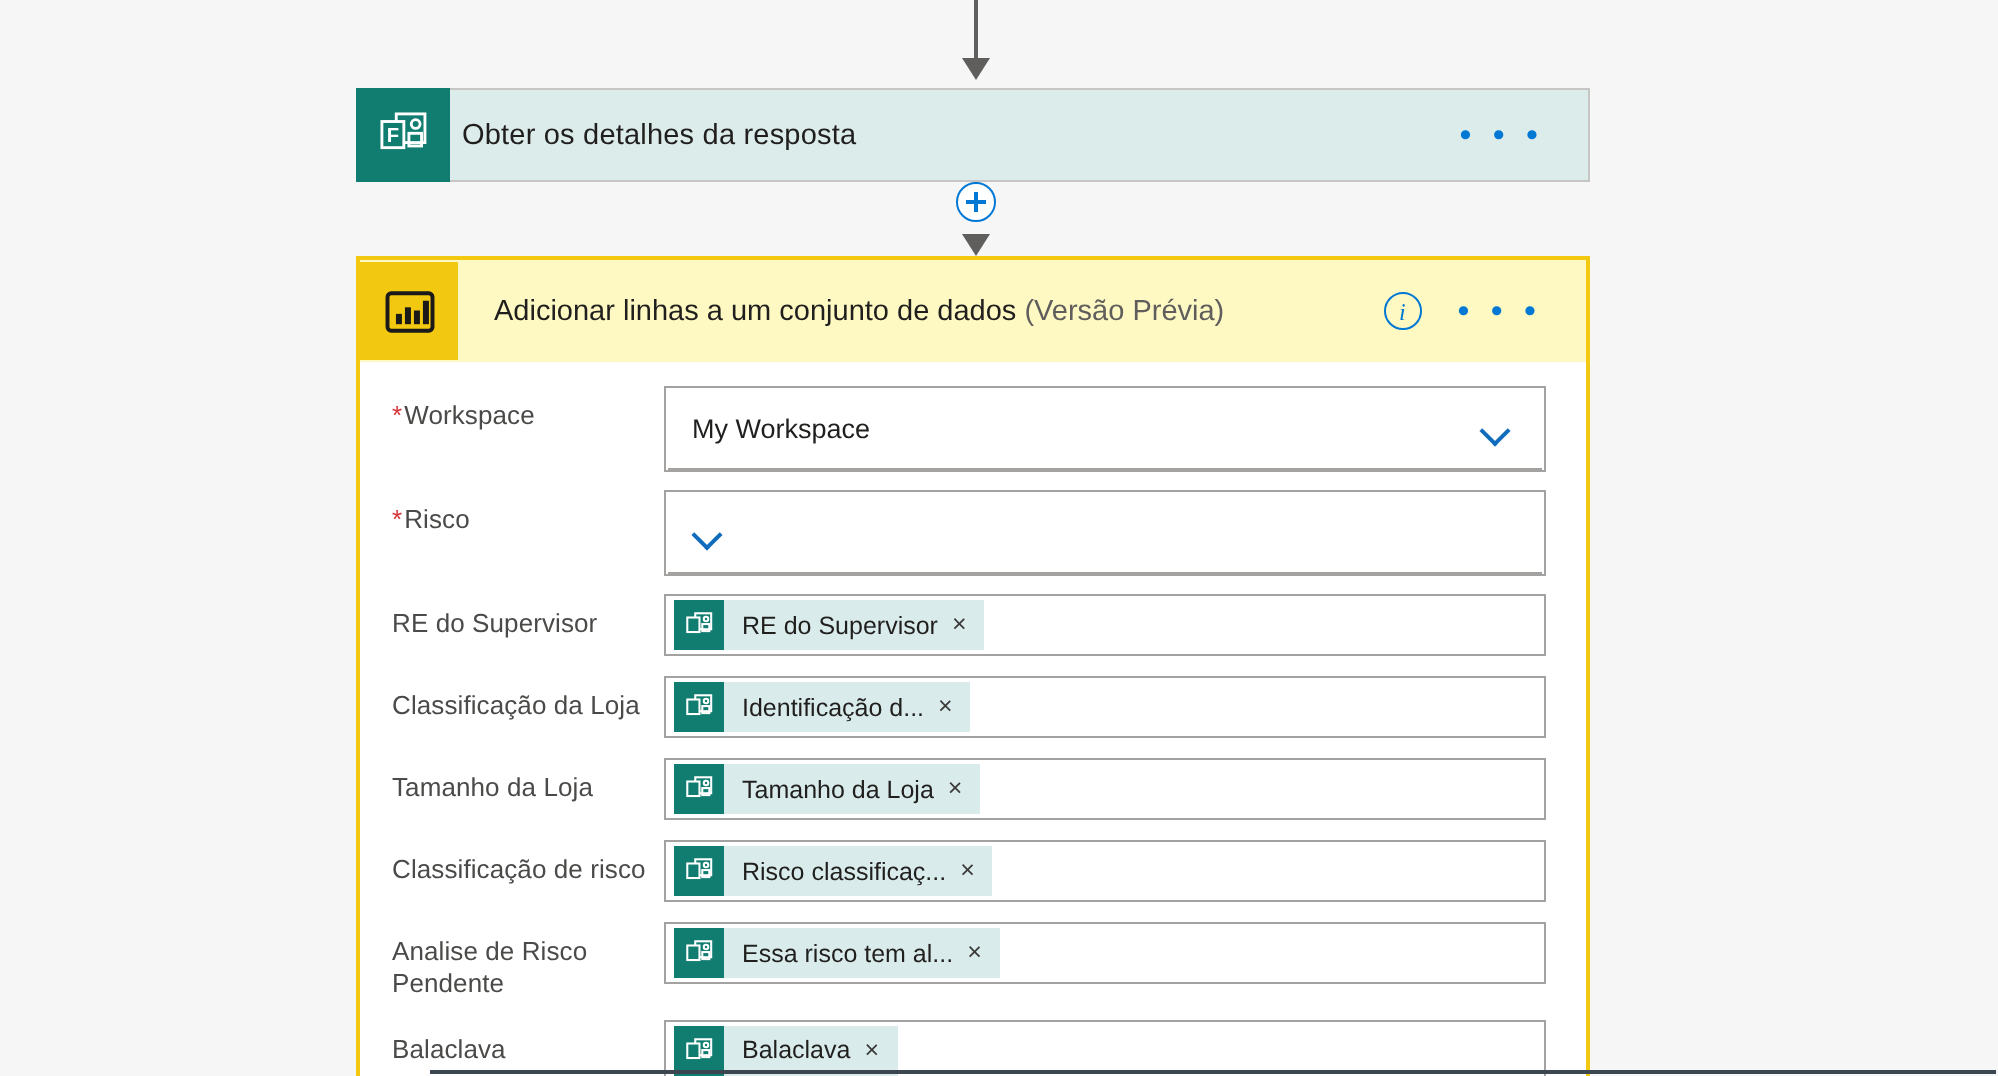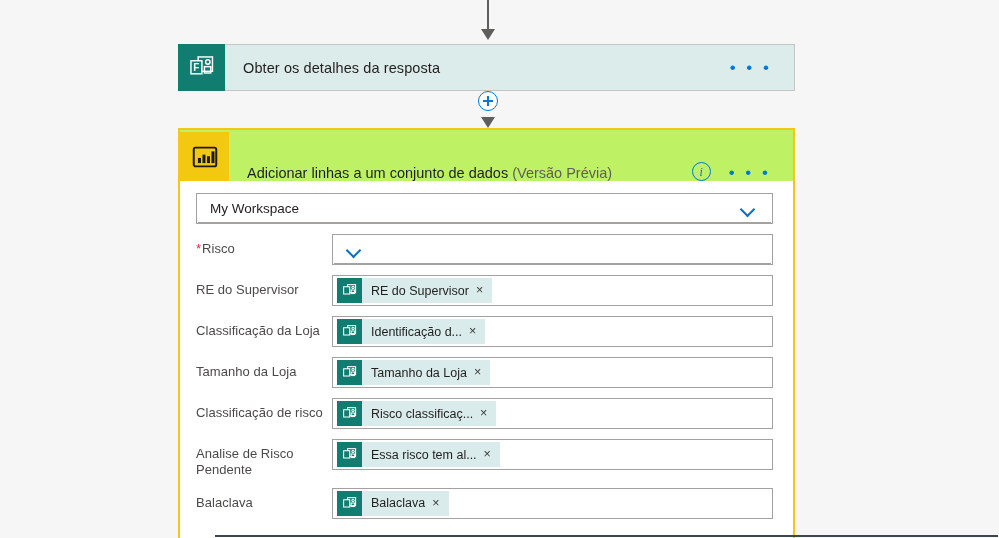--- a/index.html
+++ b/index.html
@@ -65,21 +65,21 @@
   }
   .forms-iconbox {
     width: 47px; height: 47px;
     flex: 0 0 47px;
     background: #117D71;
     display: flex; align-items: center; justify-content: center;
     margin-left: -1px; margin-top: -1px; margin-bottom: -1px;
   }
   .card-forms-title {
     flex: 1;
-    padding-left: 18px;
+    padding-left: 6px;
     font-size: 14.5px;
     color: #201f1e;
     letter-spacing: .1px;
   }
   .dots {
     color: #0078d4;
     letter-spacing: 3px;
     font-size: 17px;
     padding-right: 22px;
     line-height: 1;
@@ -89,23 +89,23 @@
   
   .card-pbi {
     position: absolute;
     left: 178px; top: 128px;
     width: 617px; height: 420px;
     border: 2px solid #F2C811;
     background: #ffffff;
   }
   .pbi-head {
     height: 51px;
-    background: #bef264;
+    background: #fef9c3;
     display: flex;
-    align-items: flex-end;
+    align-items: center;
     position: relative;
   }
   .pbi-iconbox {
     width: 49px; height: 49px;
     flex: 0 0 49px;
     background: #F2C811;
     display: flex; align-items: center; justify-content: center;
   }
   .pbi-title {
     flex: 1;
@@ -148,21 +148,21 @@
   }
   .req { color: #d6353b; margin-right: 1px; }
 
   .fctl {
     flex: 1;
     position: relative;
   }
 
   
   .dd {
-    height: 31px;
+    height: 43px;
     border: 1px solid #a3a2a0;
     background: #fff;
     display: flex;
     align-items: center;
     padding: 0 6px 0 13px;
     font-size: 13.5px;
     color: #201f1e;
     position: relative;
   }
   .dd .val { flex: 1; }
@@ -277,20 +277,23 @@
         <span>Adicionar linhas a um conjunto de dados</span>
         <span class="preview">(Versão Prévia)</span>
       </div>
       <div class="info-icon">i</div>
       <div class="dots">• • •</div>
     </div>
 
     <div class="pbi-body">
 
       <div class="frow">
+        <div class="flabel">
+          <span class="req">*</span><span>Workspace</span>
+        </div>
         <div class="fctl">
           <div class="dd">
             <span class="val">My Workspace</span>
             <span class="chev"></span>
             <span class="dd-underline"></span>
           </div>
         </div>
       </div>
 
 

